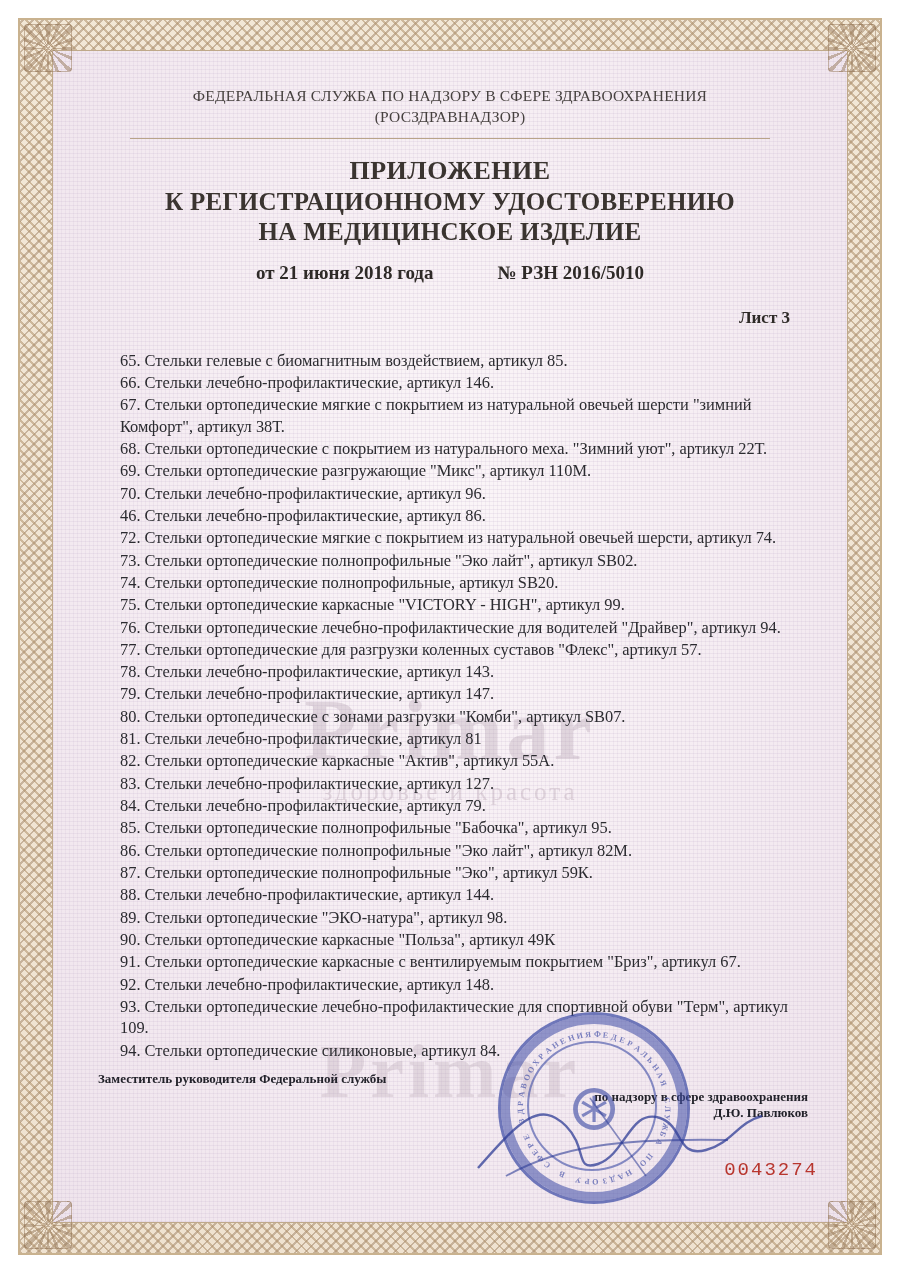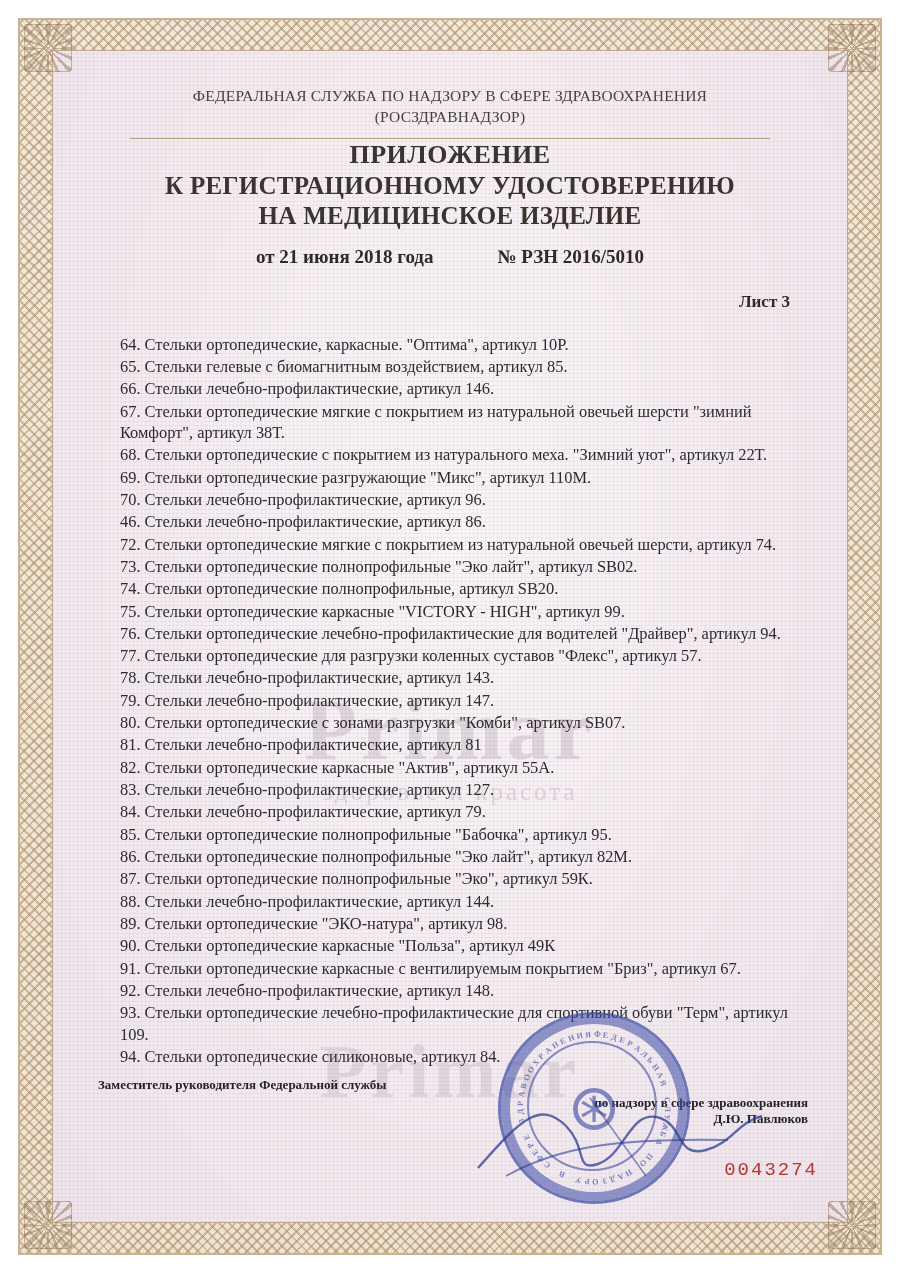--- a/index.html
+++ b/index.html
@@ -82,20 +82,21 @@
 
   .rule {
     margin: 10px auto 0 auto;
     width: 640px;
     height: 1px;
     background: #b9a489;
   }
 
   .title {
     text-align: center;
+    margin-top: 16px;
     color: #3a3430;
     font-weight: bold;
     line-height: 1.22;
   }
   .title .t1 { font-size: 26px; letter-spacing: 0.5px; }
   .title .t2 { font-size: 25px; letter-spacing: 0.3px; }
   .title .t3 { font-size: 25px; letter-spacing: 0.3px; }
 
   .meta {
     margin-top: 14px;
@@ -272,21 +273,20 @@
     </div>
 
     <div class="meta">
       <div class="date-label">от 21 июня 2018 года</div>
       <div class="number">№ РЗН 2016/5010</div>
     </div>
 
     <div class="sheet">Лист 3</div>
 
     <div class="items">
-      <p class="item">64. Стельки ортопедические, каркасные. "Оптима", артикул 10Р.</p>
       <p class="item">65. Стельки гелевые с биомагнитным воздействием, артикул 85.</p>
       <p class="item">66. Стельки лечебно-профилактические, артикул 146.</p>
       <p class="item">67. Стельки ортопедические мягкие с покрытием из натуральной овечьей шерсти "зимний Комфорт", артикул 38Т.</p>
       <p class="item">68. Стельки ортопедические с покрытием из натурального меха. "Зимний уют", артикул 22Т.</p>
       <p class="item">69. Стельки ортопедические разгружающие "Микс", артикул 110М.</p>
       <p class="item">70. Стельки лечебно-профилактические, артикул 96.</p>
       <p class="item">46. Стельки лечебно-профилактические, артикул 86.</p>
       <p class="item">72. Стельки ортопедические мягкие с покрытием из натуральной овечьей шерсти, артикул 74.</p>
       <p class="item">73. Стельки ортопедические полнопрофильные "Эко лайт", артикул SB02.</p>
       <p class="item">74. Стельки ортопедические полнопрофильные, артикул SB20.</p>

